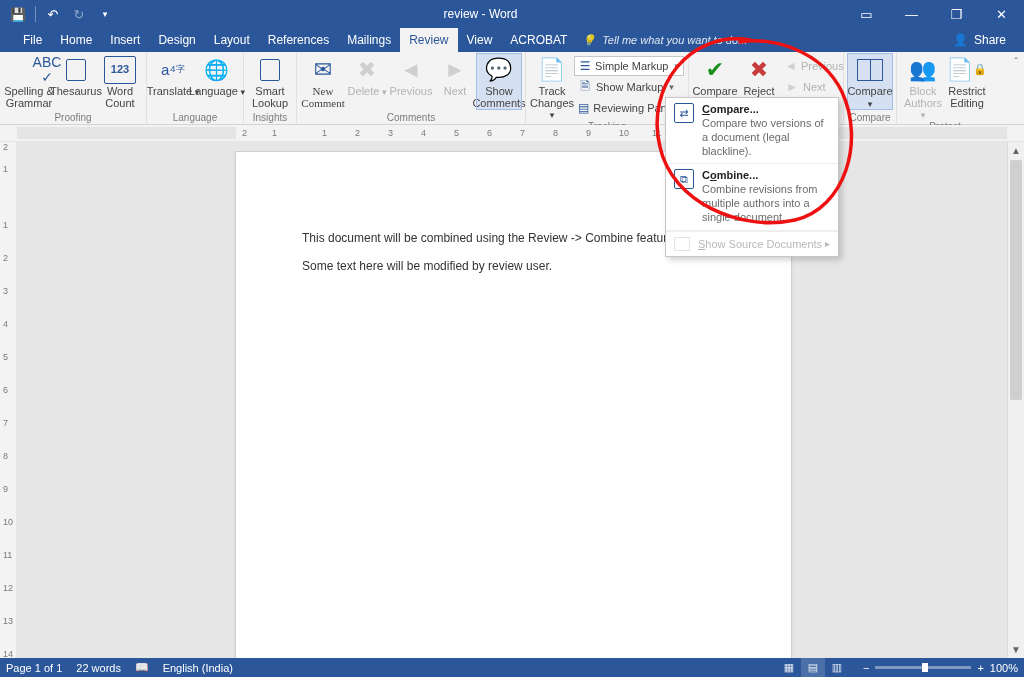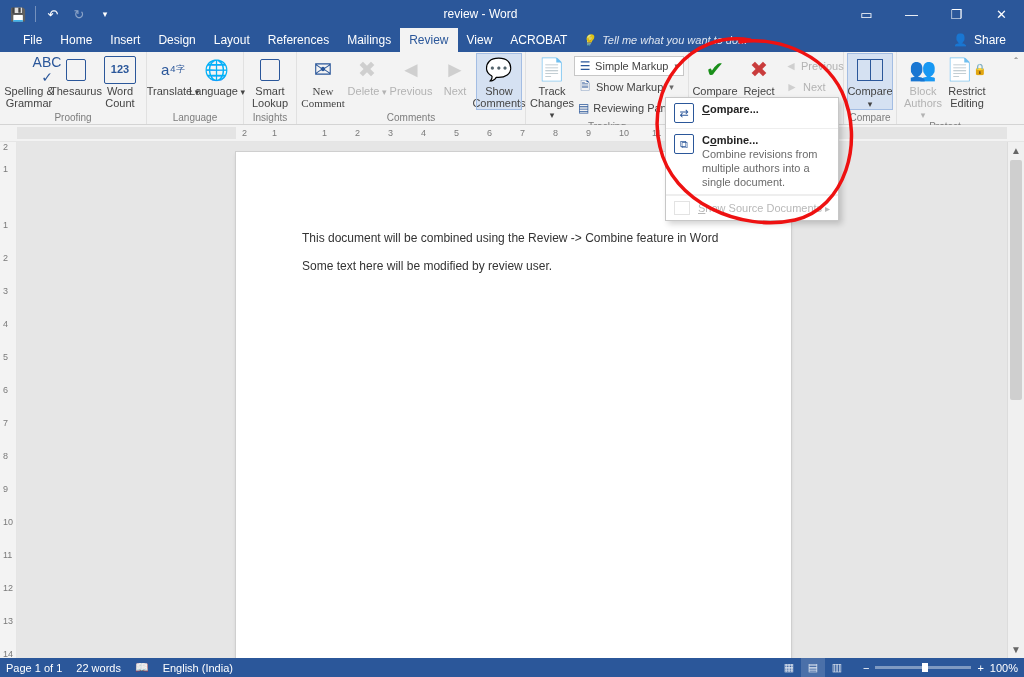--- a/index.html
+++ b/index.html
@@ -345,20 +345,21 @@
     <div class="thumb"></div>
     <div class="arr" style="bottom:0;">▼</div>
   </div>
 </div>
 
 <div class="dropdown">
   <div class="item">
     <div class="mico">⇄</div>
     <div class="txt">
       <div class="t"><u>C</u><span>ompare...</span></div>
+      <div class="d">Compare two versions of a document (legal blackline).</div>
     </div>
   </div>
   <div class="item">
     <div class="mico">⧉</div>
     <div class="txt">
       <div class="t">C<u>o</u><span>mbine...</span></div>
       <div class="d">Combine revisions from multiple authors into a single document.</div>
     </div>
   </div>
   <div class="footer">

